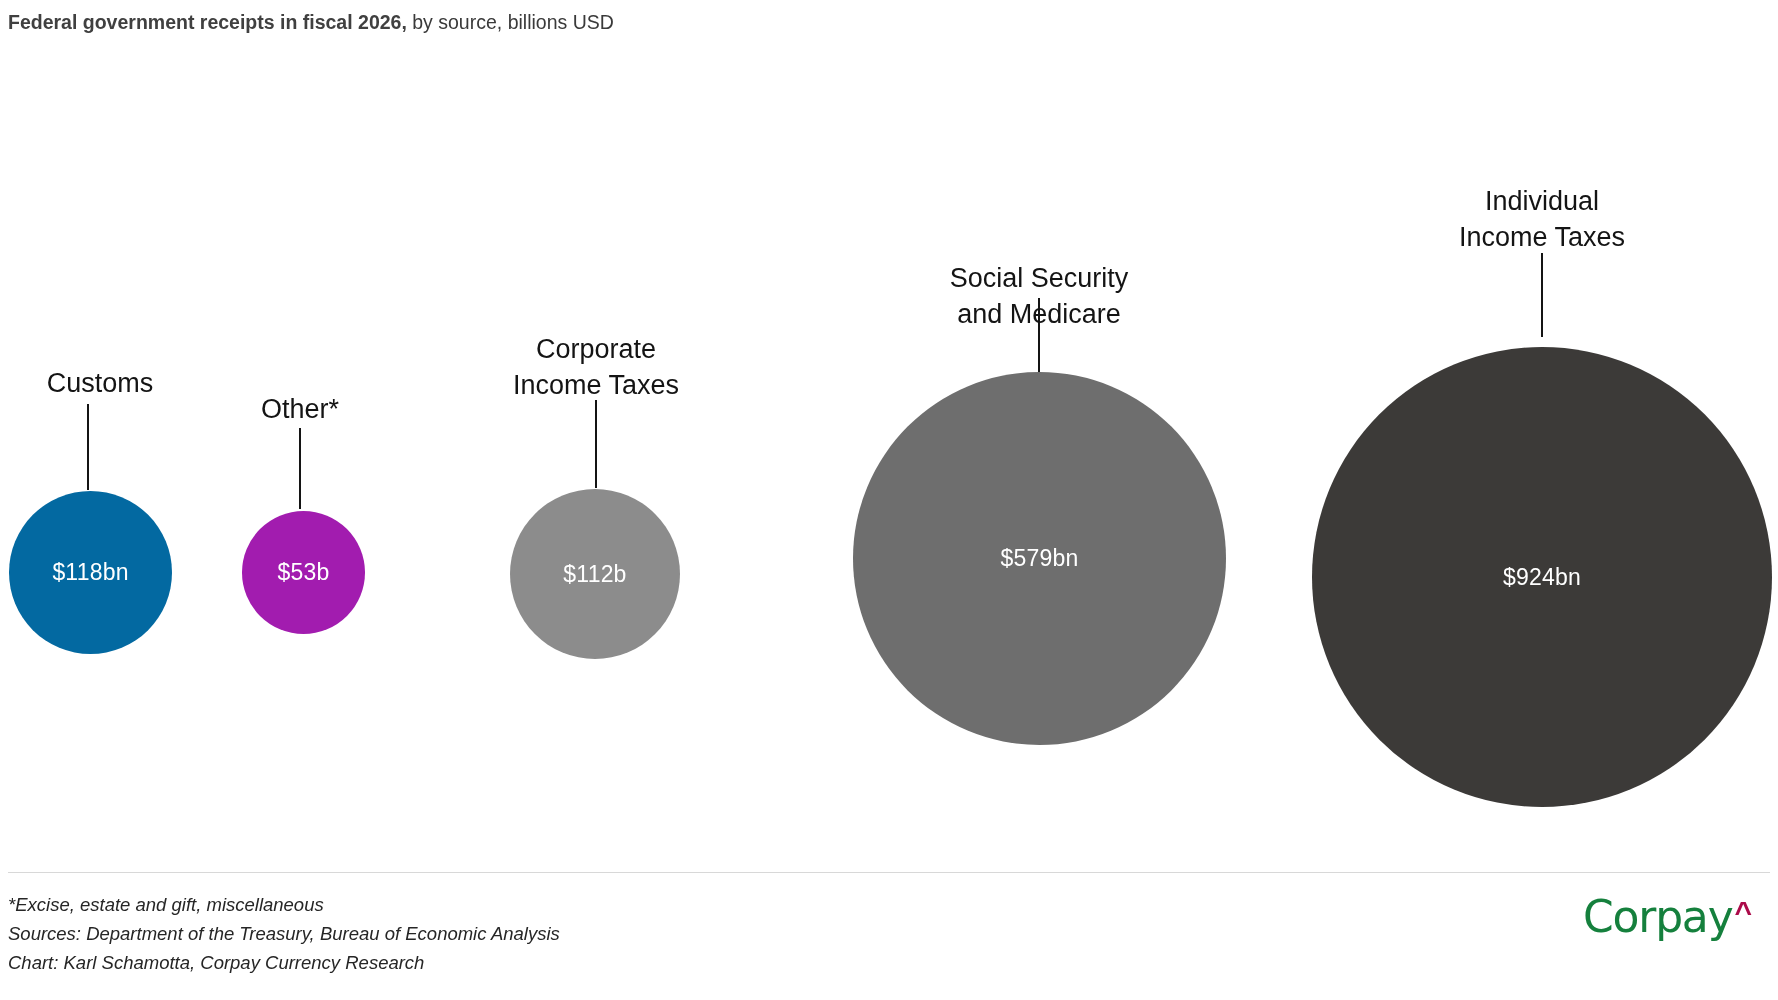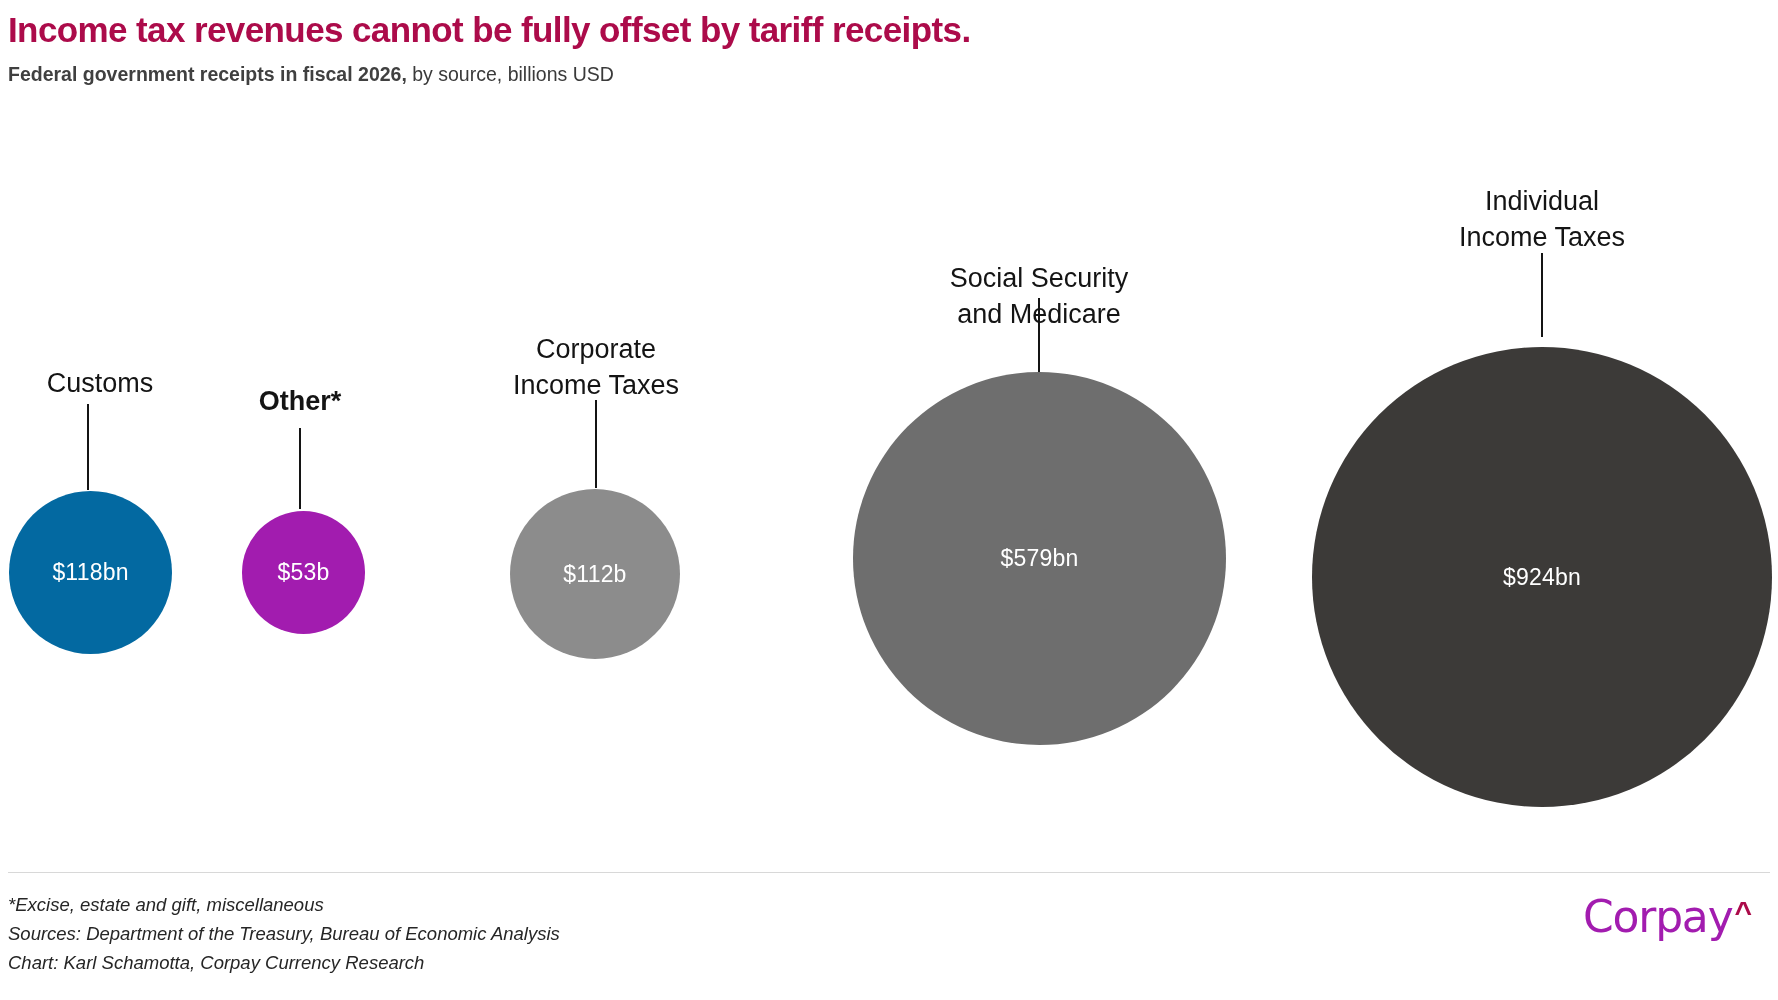--- a/index.html
+++ b/index.html
@@ -113,59 +113,58 @@
 
   #logo {
     position: absolute;
     right: 26px;
     top: 895px;
     display: flex;
     align-items: flex-start;
   }
   #logo-word {
     font-size: 44px;
-    color: #a21caf;
+    color: #15803d;
     letter-spacing: -1.2px;
     line-height: 1;
     font-family: "DejaVu Sans", sans-serif;
     font-weight: normal;
   }
   #logo-caret {
     font-size: 30px;
     color: #AC0B4A;
     font-weight: bold;
     line-height: 1;
     margin-left: 2px;
     margin-top: 2px;
   }
 </style>
 </head>
 <body>
 
 <div id="header">
-  <h1 id="chart-title">Income tax revenues cannot be fully offset by tariff receipts.</h1>
   <p id="chart-subtitle">
     <span class="strong">Federal government receipts in fiscal 2026,</span><span class="light"> by source, billions USD</span>
   </p>
 </div>
 
 <div id="plot">
 
   <div class="bubble-group">
     <div class="cat-label" style="left:88px; top:366px;margin-left:12px;">
       <div>Customs</div>
     </div>
     <div class="leader-line" style="left:87px; top:404px; height:86px;"></div>
     <div class="bubble" style="left:9px; top:491px; width:163px; height:163px; background:#0369a1;">
       <span class="bubble-value">$118bn</span>
     </div>
   </div>
 
   <div class="bubble-group">
-    <div class="cat-label" style="left:300px; top:384px;font-weight:bold;">
+    <div class="cat-label" style="left:300px; top:392px;">
       <div>Other*</div>
     </div>
     <div class="leader-line" style="left:299px; top:428px; height:81px;"></div>
     <div class="bubble" style="left:242px; top:511px; width:123px; height:123px; background:#a21caf;">
       <span class="bubble-value">$53b</span>
     </div>
   </div>
 
   <div class="bubble-group">
     <div class="cat-label" style="left:596px; top:332px;">

